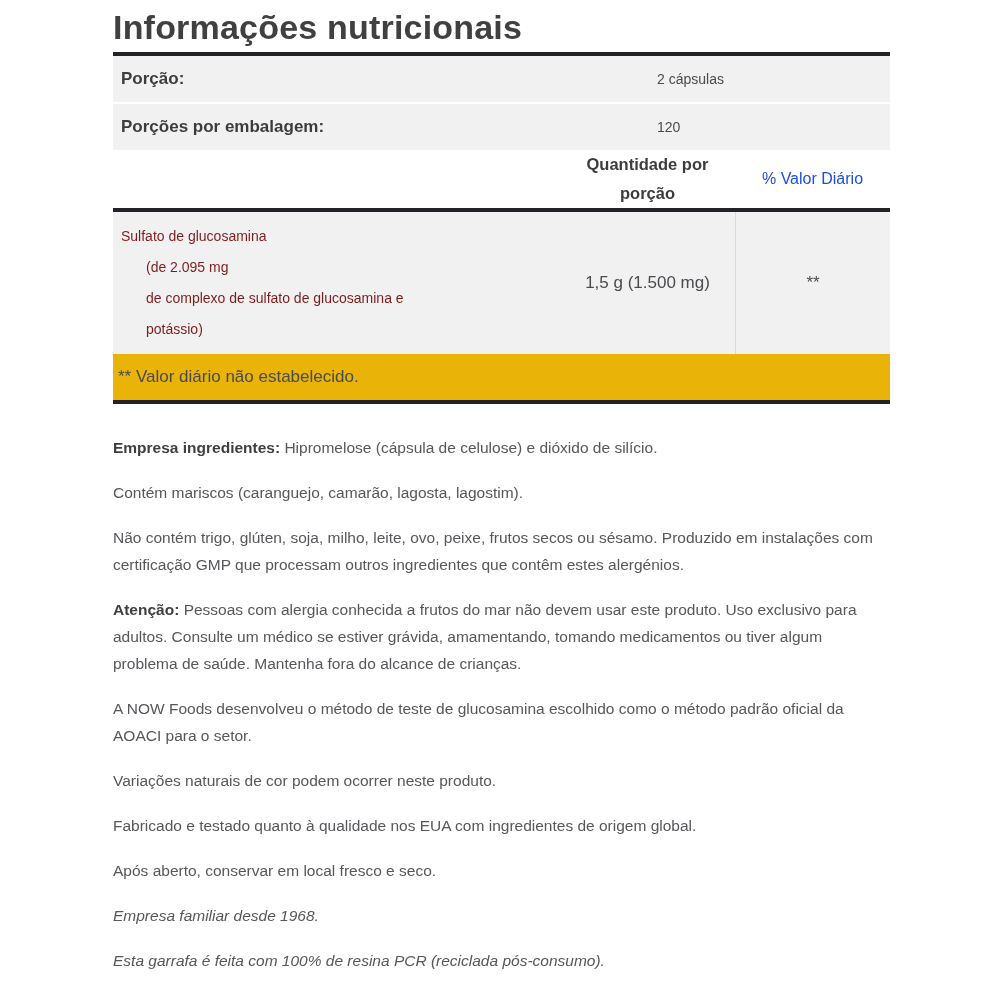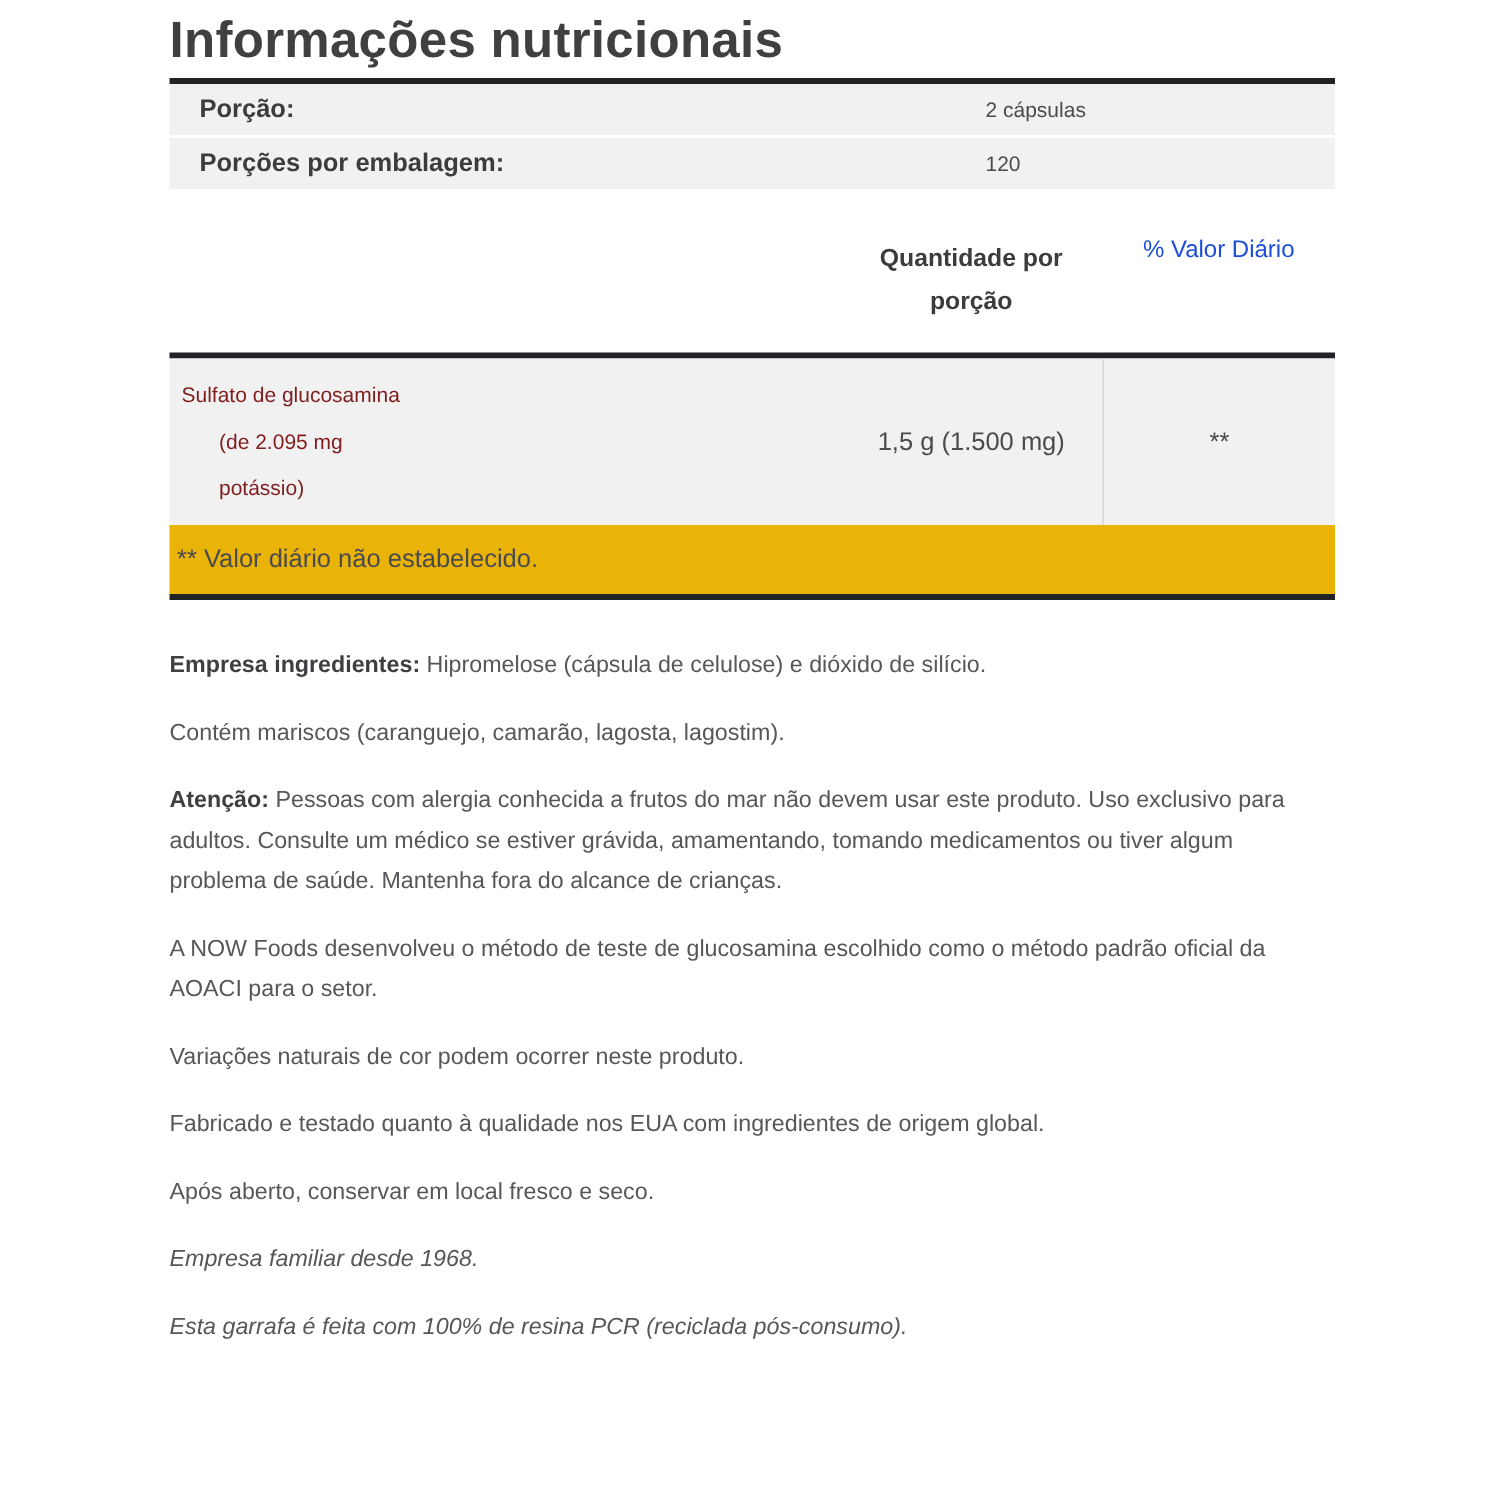--- a/index.html
+++ b/index.html
@@ -30,43 +30,43 @@
 
   .rule {
     height: 4px;
     background: #222326;
   }
 
   
   .serving-row {
     position: relative;
     background: #f1f1f2;
-    height: 34px;
-    display: flex;
-    align-items: center;
-    padding-left: 20px;
+    height: 46px;
+    display: flex;
+    align-items: center;
+    padding-left: 8px;
   }
   .serving-row + .serving-row { margin-top: 2px; }
   .serving-label {
     font-weight: 700;
     font-size: 17px;
     color: #3b3c3e;
   }
   .serving-value {
     position: absolute;
     left: 544px;
     font-size: 14px;
     color: #4a4b4e;
   }
 
   
   .cols-header {
     display: flex;
-    margin-top: 32px;
-    padding-bottom: 19px;
+    align-items: center;
+    padding-bottom: 0;
   }
   .cols-header .spacer { flex: 1; }
   .amount-head {
     width: 175px;
     text-align: center;
     font-weight: 700;
     font-size: 16.5px;
     line-height: 29px;
     color: #3b3c3e;
   }
@@ -158,36 +158,38 @@
     <div class="amount-head">Quantidade por porção</div>
     <div class="dv-head">% Valor Diário</div>
   </div>
 
   <div class="rule"></div>
 
   <div class="main-row">
     <div class="name-cell">
       <div class="name-line">Sulfato de glucosamina</div>
       <div class="name-line indent">(de 2.095 mg</div>
+      <div class="name-line indent">de complexo de sulfato de glucosamina e</div>
       <div class="name-line indent">potássio)</div>
     </div>
     <div class="amount-cell">1,5 g (1.500 mg)</div>
     <div class="dv-cell">**</div>
   </div>
 
   <div class="footnote">** Valor diário não estabelecido.</div>
 
   <div class="rule"></div>
 
   <div class="paragraphs">
 
       <p><b class="lead">Empresa ingredientes:</b><span> Hipromelose (cápsula de celulose) e dióxido de silício.</span></p>
 
       <p><b class="lead"></b><span>Contém mariscos (caranguejo, camarão, lagosta, lagostim).</span></p>
 
+      <p><b class="lead"></b><span>Não contém trigo, glúten, soja, milho, leite, ovo, peixe, frutos secos ou sésamo. Produzido em instalações com certificação GMP que processam outros ingredientes que contêm estes alergénios.</span></p>
 
       <p><b class="lead">Atenção:</b><span> Pessoas com alergia conhecida a frutos do mar não devem usar este produto. Uso exclusivo para adultos. Consulte um médico se estiver grávida, amamentando, tomando medicamentos ou tiver algum problema de saúde. Mantenha fora do alcance de crianças.</span></p>
 
       <p><b class="lead"></b><span>A NOW Foods desenvolveu o método de teste de glucosamina escolhido como o método padrão oficial da AOACI para o setor.</span></p>
 
       <p><b class="lead"></b><span>Variações naturais de cor podem ocorrer neste produto.</span></p>
 
       <p><b class="lead"></b><span>Fabricado e testado quanto à qualidade nos EUA com ingredientes de origem global.</span></p>
 
       <p><b class="lead"></b><span>Após aberto, conservar em local fresco e seco.</span></p>

